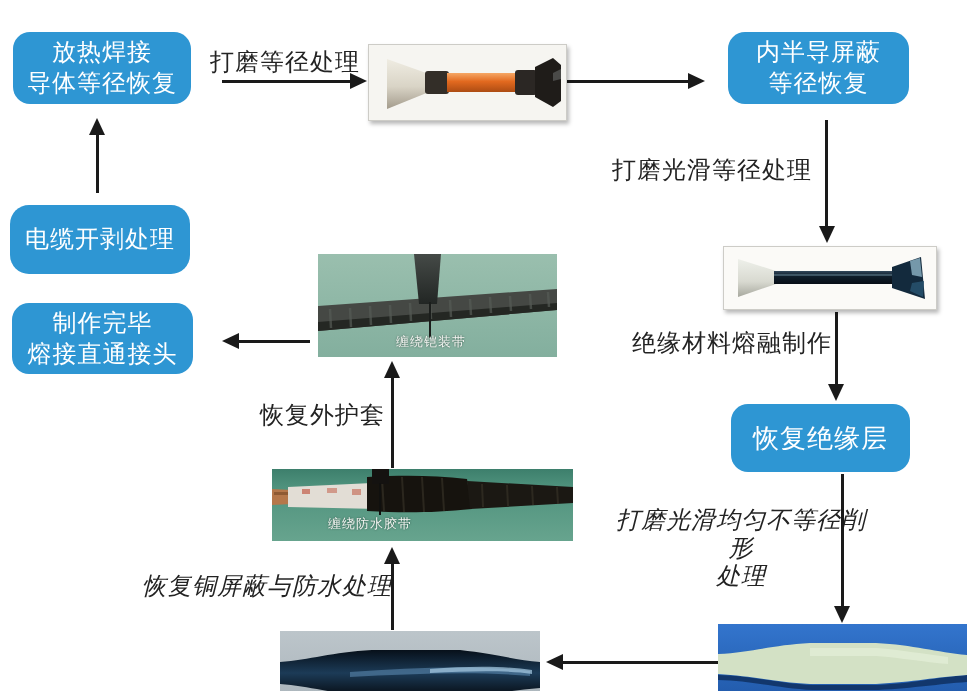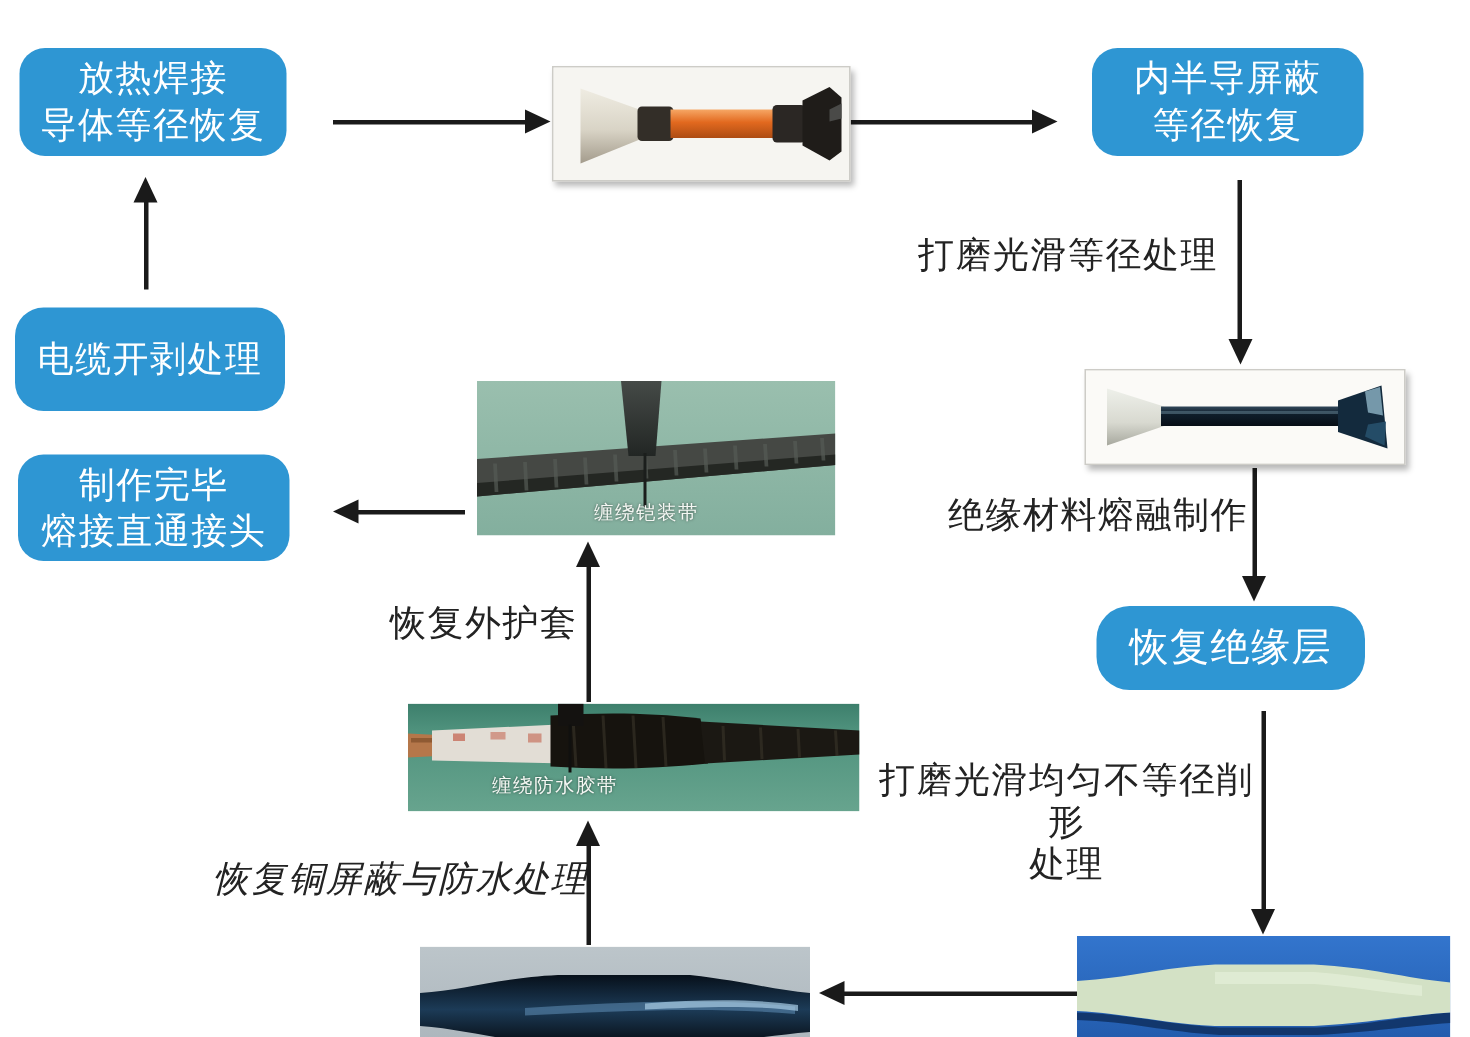--- a/index.html
+++ b/index.html
@@ -50,27 +50,28 @@
   <div class="box" style="left:12px;top:279px;width:181px;height:71px;">
     <span>制作完毕</span>
     <span>熔接直通接头</span>
   </div>
 
   <div class="box" style="left:728px;top:8px;width:181px;height:72px;">
     <span>内半导屏蔽</span>
     <span>等径恢复</span>
   </div>
 
-  <div class="box big" style="left:731px;top:380px;width:179px;height:56px;border-radius:22px;">
+  <div class="box big" style="left:731px;top:380px;width:179px;height:68px;">
     <span>恢复绝缘层</span>
   </div>
 
+  <div class="lbl" style="left:210px;top:22px;">打磨等径处理</div>
   <div class="lbl" style="left:612px;top:130px;">打磨光滑等径处理</div>
   <div class="lbl" style="left:632px;top:303px;">绝缘材料熔融制作</div>
-  <div class="lbl center2" style="left:582px;top:482px;width:258px;">
+  <div class="lbl center2" style="left:612px;top:482px;width:258px;font-style:italic;">
     <span>打磨光滑均匀不等径削形</span><br>
     <span>处理</span>
   </div>
   <div class="lbl" style="left:142px;top:546px;font-style:italic;">恢复铜屏蔽与防水处理</div>
   <div class="lbl" style="left:260px;top:375px;">恢复外护套</div>
 
   <div class="line" style="left:222px;top:56px;width:130px;height:3px;"></div>
   <div class="head right" style="left:350px;top:49px;"></div>
 
   <div class="line" style="left:567px;top:56px;width:122px;height:3px;"></div>

